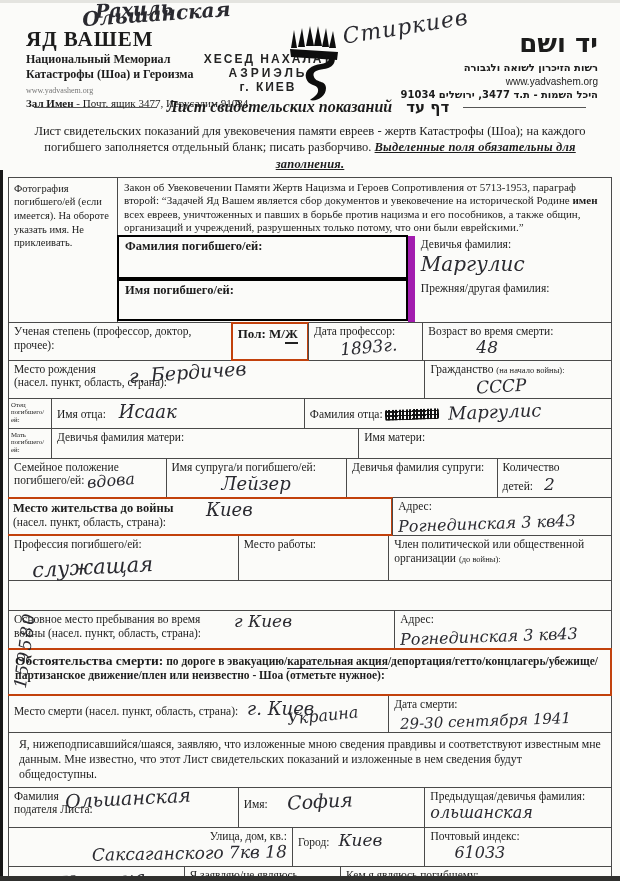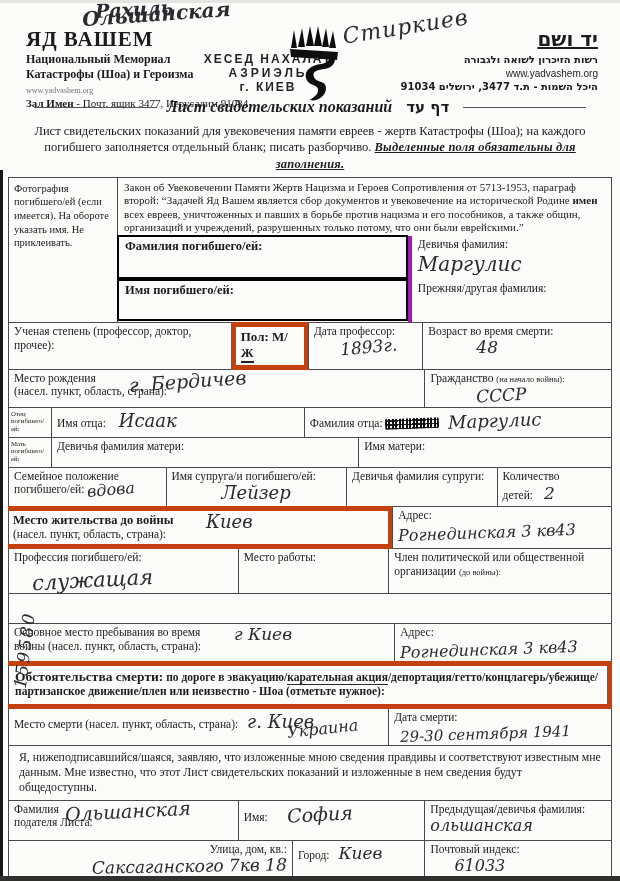--- a/index.html
+++ b/index.html
@@ -13,21 +13,21 @@
   .edge-top{position:absolute;left:0;right:0;top:0;height:3px;background:#e4e4e0;}
 
   
   .header{position:relative;display:flex;justify-content:space-between;padding:26px 22px 0 26px;height:96px;}
   .org-ru{width:235px;line-height:1.25;}
   .org-ru .t{font-size:21px;letter-spacing:1px;font-weight:bold;font-family:"Liberation Serif",serif;}
   .org-ru .l{font-size:12px;font-weight:bold;}
   .org-ru .sm{font-size:8px;color:#777;font-weight:normal;}
   .org-ru .l3{font-size:11px;}
   .org-he{width:215px;text-align:right;line-height:1.35;}
-  .org-he .t{font-size:20px;font-weight:bold;font-family:"DejaVu Sans",sans-serif;text-decoration:underline;}
+  .org-he .t{font-size:26px;font-weight:bold;font-family:"DejaVu Sans",sans-serif;}
   .org-he .l{font-size:10px;font-family:"DejaVu Sans",sans-serif;font-weight:bold;}
   .org-he .w{font-size:10px;font-family:"Liberation Sans",sans-serif;font-weight:normal;}
   
   .logo{position:absolute;left:288px;top:26px;}
   
   .stamp{position:absolute;left:178px;top:52px;width:180px;text-align:center;
          font-family:"Liberation Sans","DejaVu Sans",sans-serif;font-weight:bold;color:#111;
          letter-spacing:2px;line-height:1.18;font-size:12px;opacity:.92;}
   .stamp .s2{letter-spacing:3px;}
   
@@ -44,30 +44,30 @@
   .intro b i u{letter-spacing:.2px;}
 
   
   .form{margin:2px 8px 0 8px;border:1.5px solid #4a4a4a;font-size:11.5px;line-height:1.2;}
   .row{display:flex;border-top:1px solid #4a4a4a;}
   .row:first-child{border-top:none;}
   .c{padding:2px 5px;border-left:1px solid #4a4a4a;position:relative;}
   .c:first-child{border-left:none;}
   .lbl{font-size:11.5px;}
   .lbl-sm{font-size:8.5px;}
-  .bcell{border:5px solid #c2410c;margin:-1px;}
+  .bcell{border:2px solid #c2410c;margin:-1px;}
   .tinytag{width:42px;font-size:6.8px;line-height:1.15;padding:2px 2px;}
 
   
   .photo-cell{width:108px;font-size:10.5px;line-height:1.3;padding:4px 5px;}
   .rowA-right{flex:1;display:flex;flex-direction:column;}
   .law{padding:3px 6px 2px 6px;font-size:11px;line-height:1.22;}
   .nrow{display:flex;}
   .ncell-b{width:59%;border:2px solid #000;margin:-1px 0 -1px -1px;padding:2px 6px;font-weight:bold;font-size:12.5px;}
-  .ncell-r{flex:1;border-left:4px solid #a21caf;padding:2px 6px;}
+  .ncell-r{flex:1;border-left:7px solid #a21caf;padding:2px 6px;}
 
   .sex-mark{display:inline-block;border-bottom:2.5px solid #222;}
   .underlined-hand{border-bottom:1.5px solid #2a2a30;padding-bottom:1px;}
 
   .scribble{display:inline-block;width:54px;height:11px;vertical-align:middle;margin-right:6px;
             background:repeating-linear-gradient(93deg,#111 0 2px,transparent 2px 3.5px),
                        repeating-linear-gradient(0deg,#222 0 1.5px,transparent 1.5px 4px);
             transform:rotate(-2deg);border-radius:2px;}
 
   .decl{padding:4px 10px;font-size:11.8px;line-height:1.3;}

